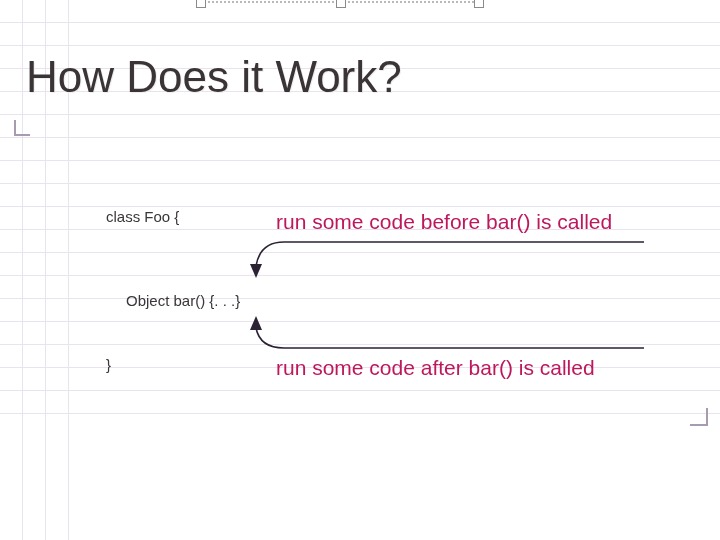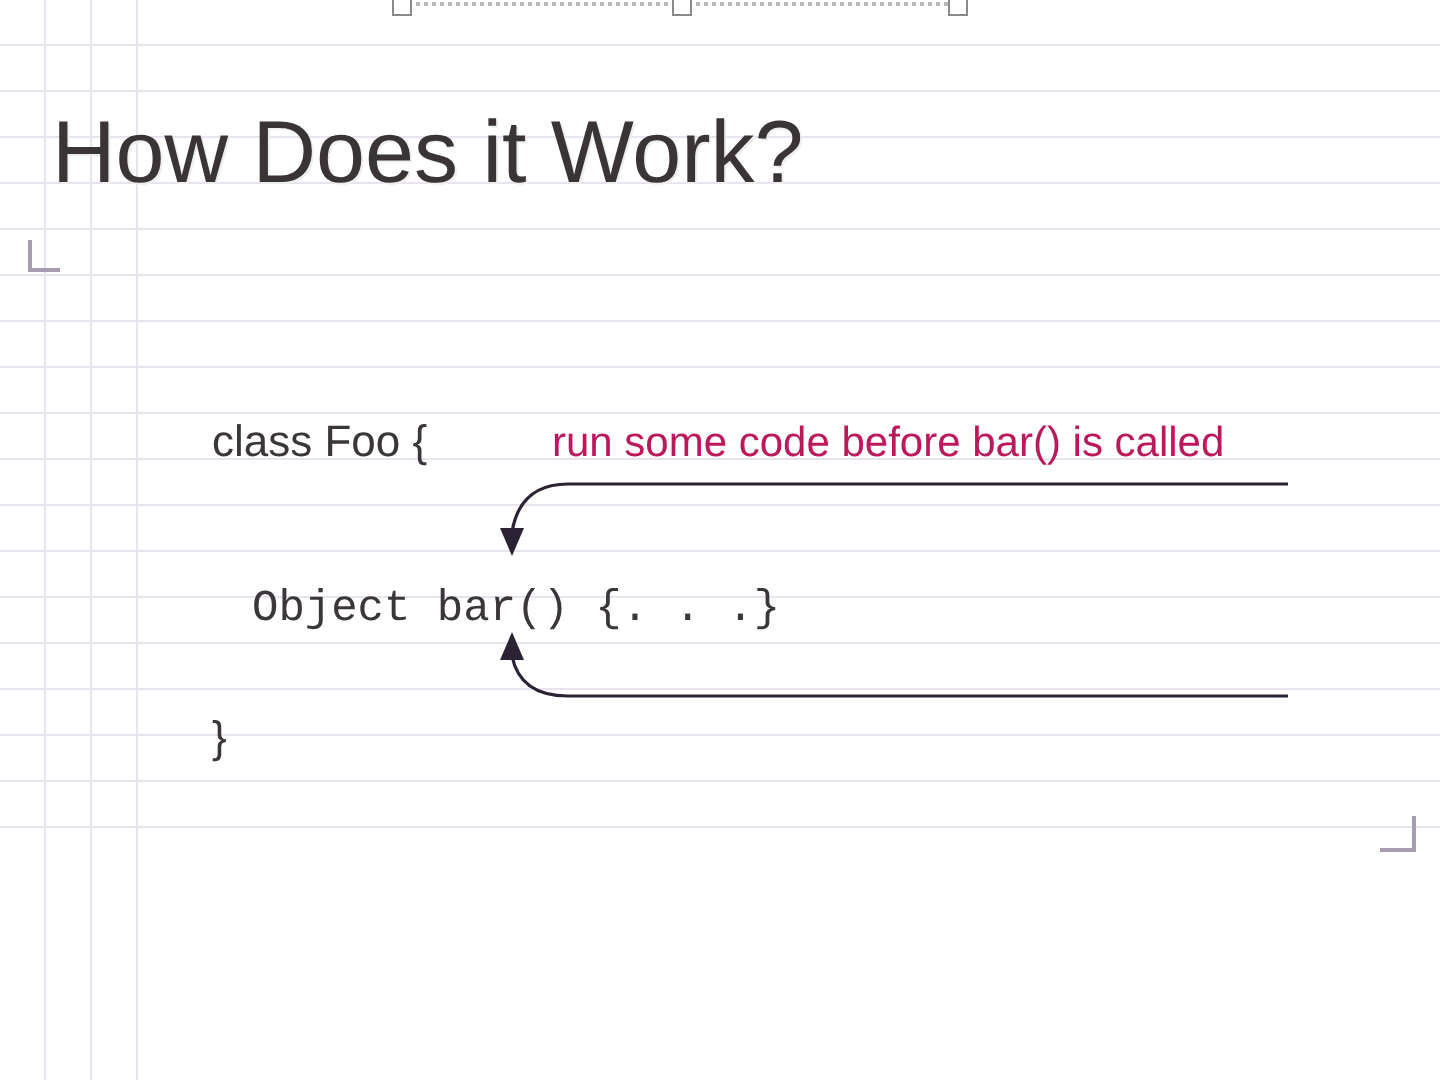--- a/index.html
+++ b/index.html
@@ -107,27 +107,27 @@
     content: "";
     position: absolute;
     left: 0;
     top: 14px;
     width: 16px;
     height: 2px;
     background: #a89ab0;
   }
   .code {
     position: absolute;
-    font-size: 22px;
+    font-size: 15px;
     color: #3b3639;
     z-index: 1;
     white-space: pre;
   }
   .code.l1 { left: 106px; top: 208px; }
-  .code.l2 { left: 126px; top: 292px; font-family: Liberation Mono, monospace; }
+  .code.l2 { left: 126px; top: 292px; }
   .code.l3 { left: 106px; top: 356px; }
   .annot {
     position: absolute;
     font-size: 21px;
     color: #be185d;
     z-index: 1;
   }
   .annot.a1 { left: 276px; top: 210px; }
   .annot.a2 { left: 276px; top: 356px; }
   .arrow-svg {
@@ -188,20 +188,21 @@
 
   <div class="title">How Does it Work?</div>
 
   <div class="corner-tick"></div>
 
   <div class="code l1">class Foo {</div>
   <div class="code l2">Object bar() {. . .}</div>
   <div class="code l3">}</div>
 
   <div class="annot a1">run some code before bar() is called</div>
+  <div class="annot a2">run some code after bar() is called</div>
 
   <svg class="arrow-svg arrow1" viewBox="0 0 420 46">
     <path class="arrow-line" d="M 400 4 L 40 4 Q 16 4 12 28"></path>
     <polygon class="arrow-head" points="12,40 6,26 18,26"></polygon>
   </svg>
 
   <svg class="arrow-svg arrow2" viewBox="0 0 420 38">
     <path class="arrow-line" d="M 400 32 L 40 32 Q 16 32 12 12"></path>
     <polygon class="arrow-head" points="12,0 6,14 18,14"></polygon>
   </svg>

